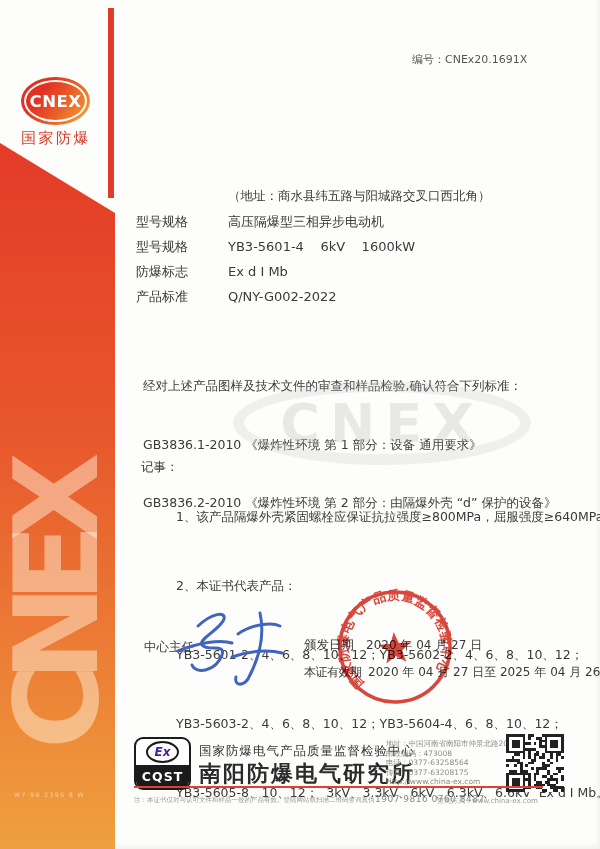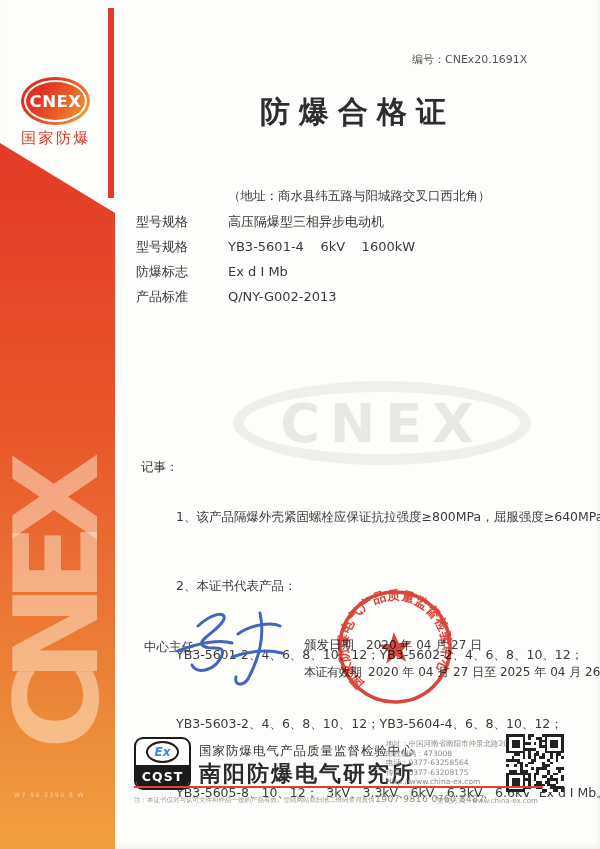--- a/index.html
+++ b/index.html
@@ -59,21 +59,21 @@
   .stamp { position:absolute; left:334px; top:586px; width:122px; height:122px;
     mix-blend-mode:multiply; opacity:0.92; transform:rotate(-5deg); }
   .stamp text { font-weight:bold; letter-spacing:0.5px; }
 
   
   .badge { position:absolute; left:134px; top:737px; width:57px; height:53px;
     border:2.5px solid #1b1b1b; border-radius:9px; background:#fff; overflow:hidden; }
   .badge-top { height:26px; display:flex; align-items:center; justify-content:center; }
   .badge-ex { width:33px; height:22px; border:2px solid #1b1b1b; border-radius:50%;
     display:flex; align-items:center; justify-content:center; font-size:12px; font-weight:bold;
-    font-style:italic; color:#3b82f6; }
+    font-style:italic; color:#4c1d95; }
   .badge-bottom { height:22px; background:#1b1b1b; color:#fff; display:flex; align-items:center;
     justify-content:center; font-size:12.5px; font-weight:bold; letter-spacing:1px; }
   .center-name { position:absolute; left:199px; top:743px; font-size:12.5px; color:#333; letter-spacing:1px; }
   .institute { position:absolute; left:199px; top:759px; font-size:22px; font-weight:bold;
     letter-spacing:2px; color:#2b2b2b; }
   .contact { position:absolute; left:386px; top:739px; font-size:7.5px; line-height:9.6px; color:#8b8b8b; }
   .qr { position:absolute; left:506px; top:734px; width:58px; height:58px; background:#fff;
     display:grid; grid-template-columns:repeat(21,1fr); grid-template-rows:repeat(21,1fr); }
   .redline { position:absolute; left:134px; top:786px; width:409px; height:2px; background:#e04030; }
   .note  { position:absolute; left:134px; top:796px; font-size:6.5px; color:#9a9a9a; }
@@ -91,28 +91,32 @@
     <div class="band-word">CNEX</div>
     <div class="band-code">W7 99 2390 8 W</div>
     <div class="logo">
       <div class="logo-ring"></div>
       <span class="logo-text">CNEX</span>
     </div>
     <div class="logo-caption">国家防爆</div>
   </div>
 
   <div class="cert-no"><span>编号：</span><span>CNEx20.1691X</span></div>
-  <div class="title">防爆合格证</div>
 
   <div class="faddr" style="top:188px">（地址：商水县纬五路与阳城路交叉口西北角）</div>
   <div class="frow" style="top:213px"><span class="lab">型号规格</span><span>高压隔爆型三相异步电动机</span></div>
   <div class="frow" style="top:238px"><span class="lab">型号规格</span><span>YB3-5601-4    6kV    1600kW</span></div>
   <div class="frow" style="top:263px"><span class="lab">防爆标志</span><span>Ex d I Mb</span></div>
-  <div class="frow" style="top:288px"><span class="lab">产品标准</span><span>Q/NY-G002-2013</span></div>
-
+  <div class="frow" style="top:288px"><span class="lab">产品标准</span><span>Q/NY-G002-2022</span></div>
+
+  <div class="standards">
+    <div>经对上述产品图样及技术文件的审查和样品检验,确认符合下列标准：</div>
+    <div>GB3836.1-2010 《爆炸性环境 第 1 部分：设备 通用要求》</div>
+    <div>GB3836.2-2010 《爆炸性环境 第 2 部分：由隔爆外壳 “d” 保护的设备》</div>
+  </div>
 
   <div class="wm">
       <span>CNEX</span>
     </div>
 
   <div class="notes-label">记事：</div>
   <div class="notes">
     <div>1、该产品隔爆外壳紧固螺栓应保证抗拉强度≥800MPa，屈服强度≥640MPa。</div>
     <div>2、本证书代表产品：</div>
     <div>YB3-5601-2、4、6、8、10、12；YB3-5602-2、4、6、8、10、12；</div>

